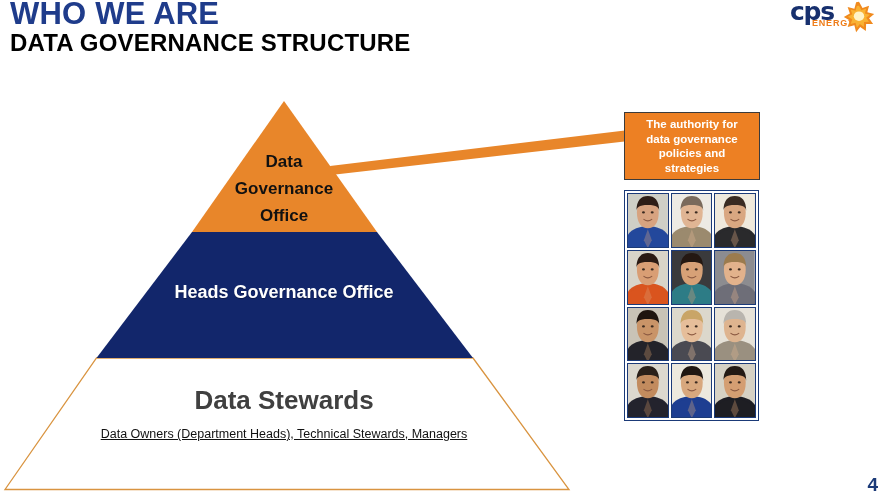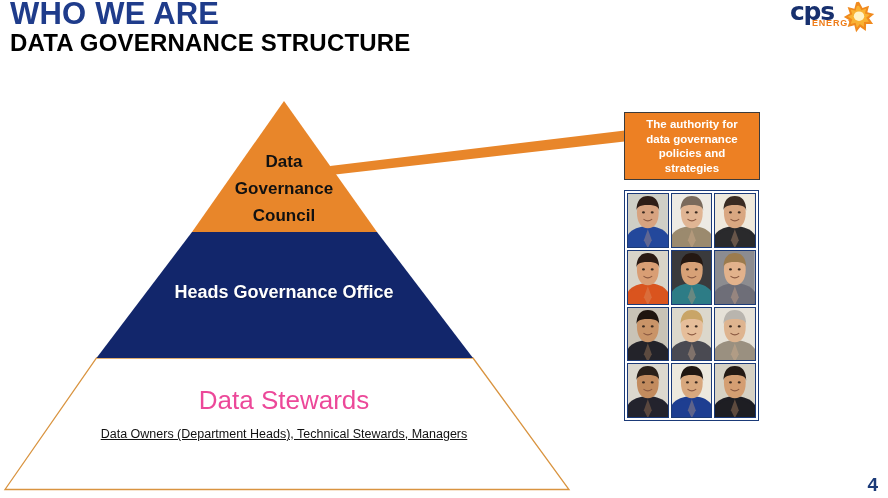--- a/index.html
+++ b/index.html
@@ -50,21 +50,21 @@
     line-height:27px;
   }
   .lbl-office{
     left:96px;top:281px;width:370px;
     font-size:18px;font-weight:bold;color:#ffffff;
     line-height:22px;
     text-shadow:0 1px 1px rgba(0,0,0,.35);
   }
   .lbl-stewards{
     left:96px;top:385px;width:370px;
-    font-size:26px;font-weight:normal;color:#ec4899;
+    font-size:26px;font-weight:bold;color:#404040;
     line-height:30px;
   }
   .lbl-stewards-sub{
     left:86px;top:426px;width:390px;
     font-size:12.5px;font-weight:normal;color:#111;
     line-height:16px;
     text-decoration:underline;
   }
 
   
@@ -125,21 +125,21 @@
       <polygon points="93.5,358 470,358 566,489.5 2,489.5" fill="#FFFFFF" stroke="#D99440" stroke-width="1.3"></polygon>
 
       <polygon points="189,232 374,232 470,358 93.5,358" fill="#12266B"></polygon>
 
       <polygon points="281,101 374,232 189,232" fill="#E8862A"></polygon>
     </svg>
 
     <div class="lbl lbl-council">
       <div>Data</div>
       <div>Governance</div>
-      <div>Council</div>
+      <div>Office</div>
     </div>
 
     <div class="lbl lbl-office">Heads Governance Office</div>
 
     <div class="lbl lbl-stewards">Data Stewards</div>
 
     <div class="lbl lbl-stewards-sub">Data Owners (Department Heads), Technical Stewards, Managers</div>
   </div>
 
   <svg class="callout-tail" viewBox="0 0 300 56">

